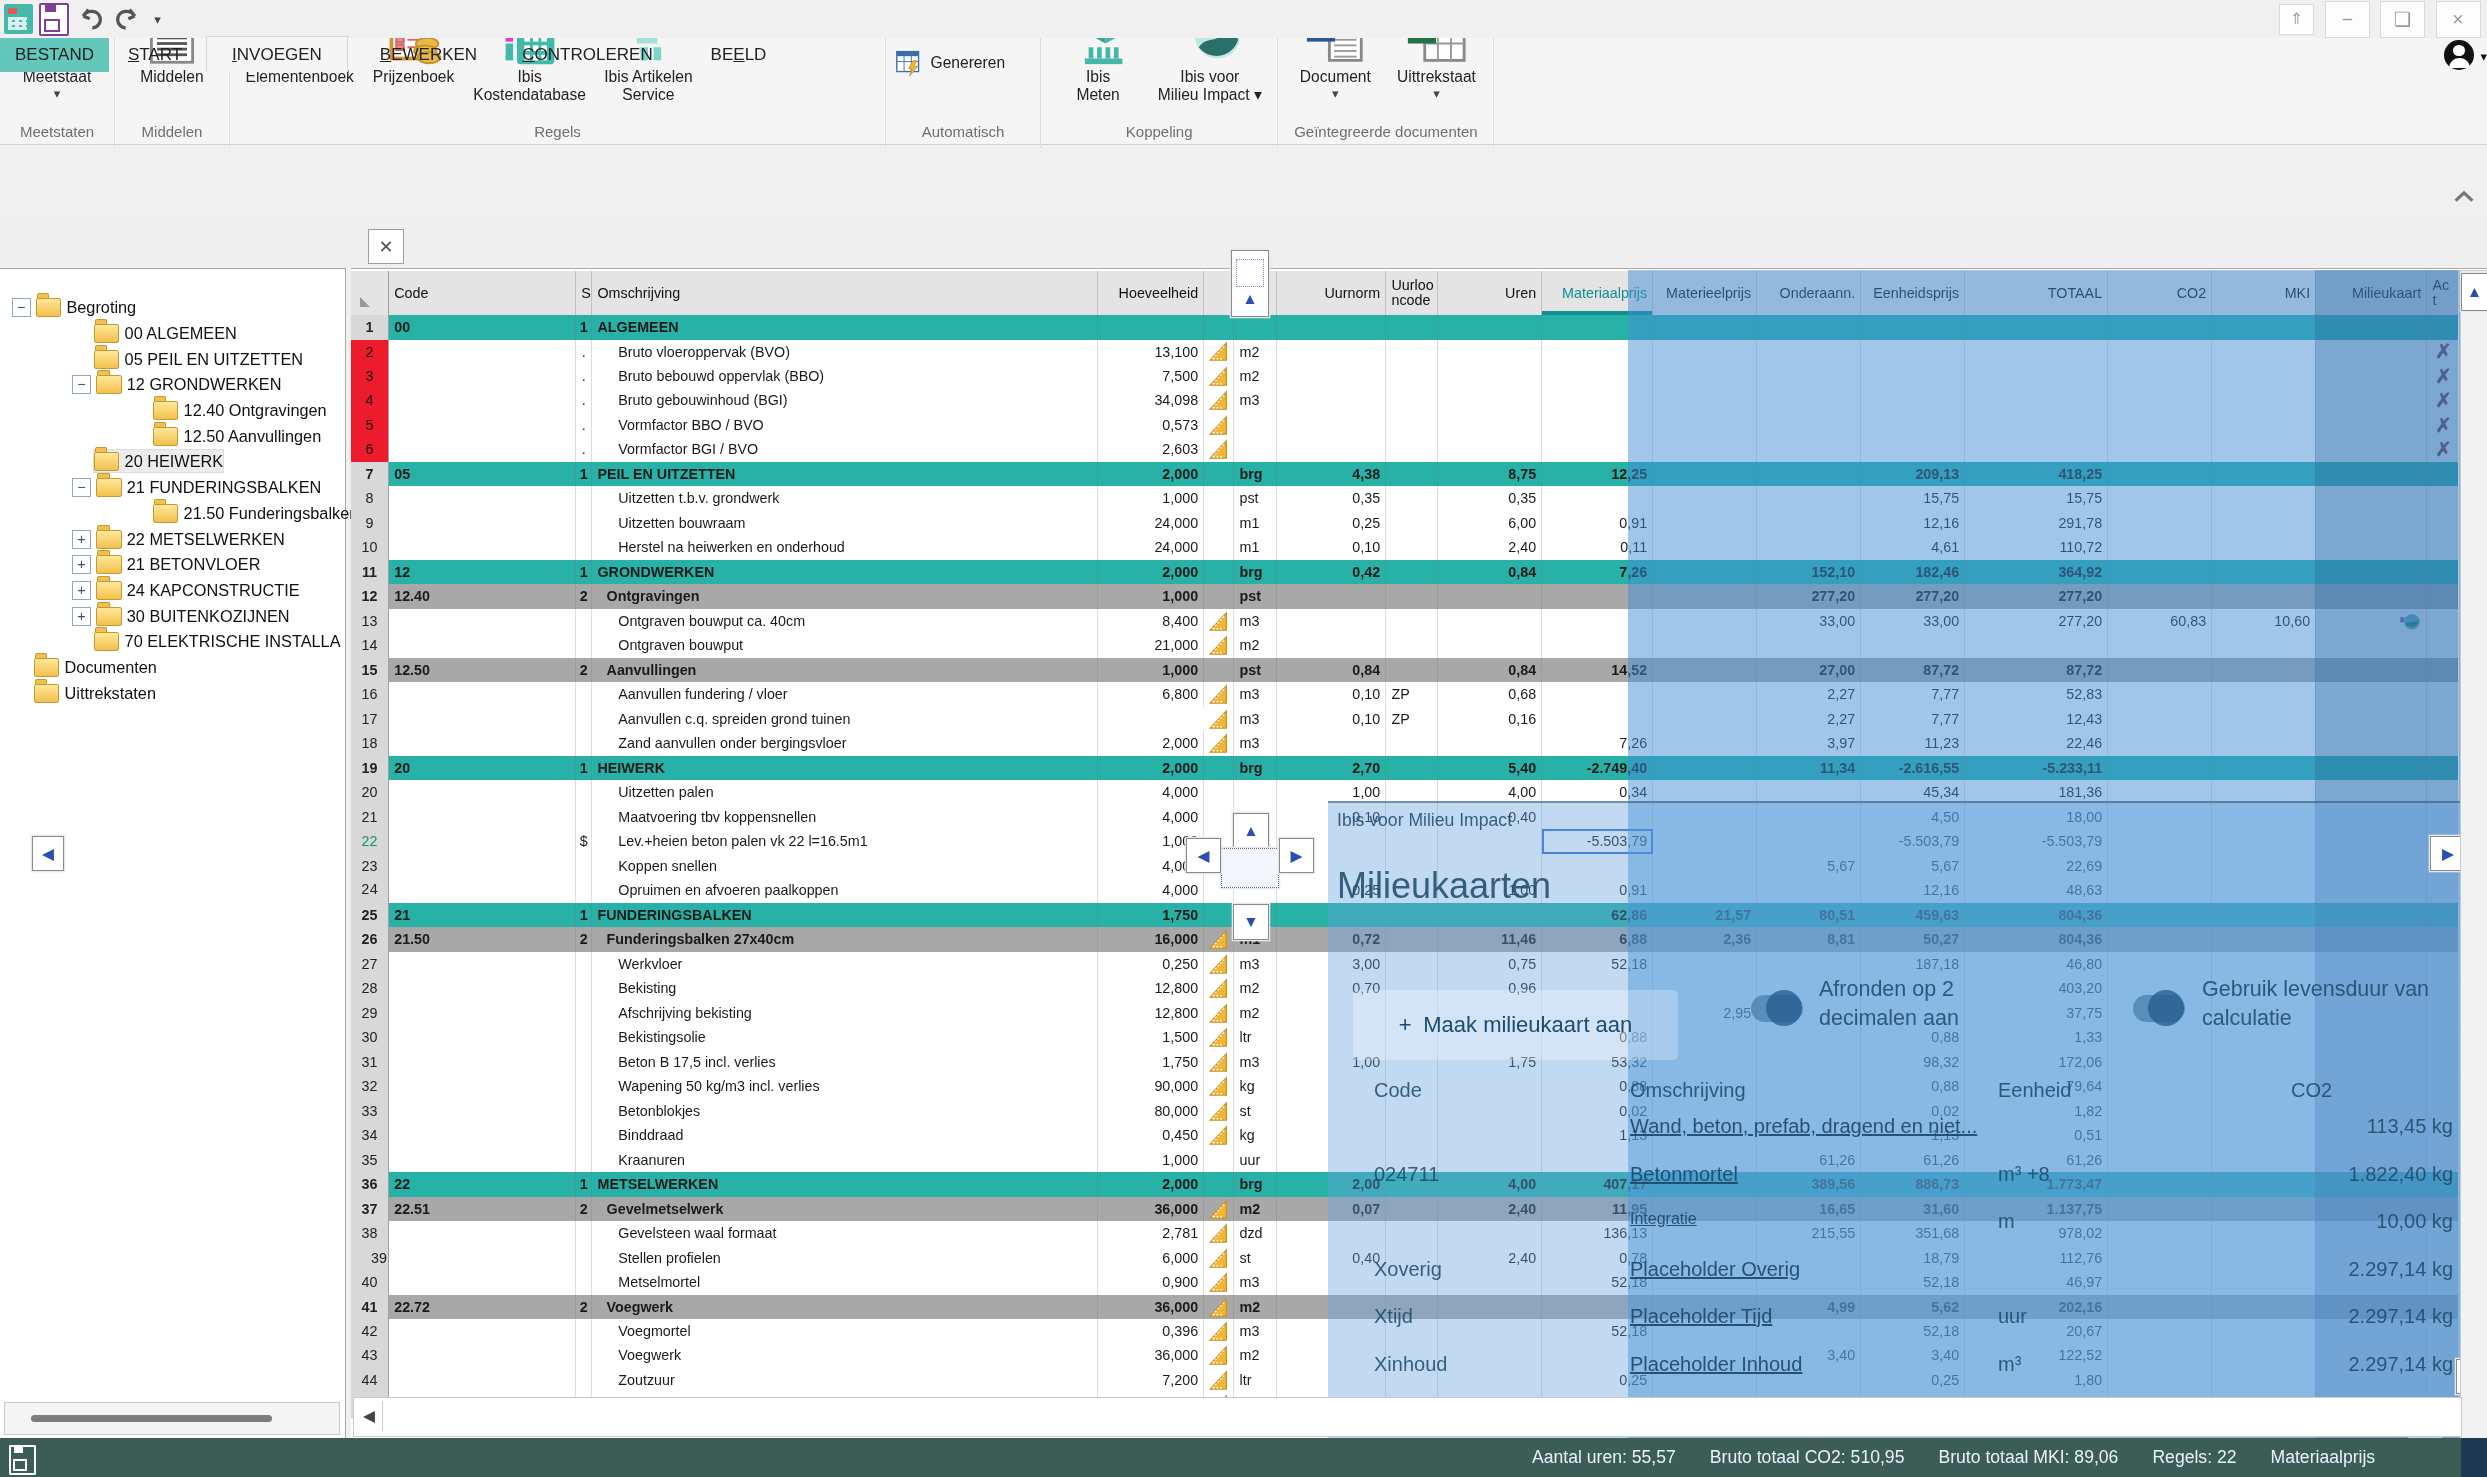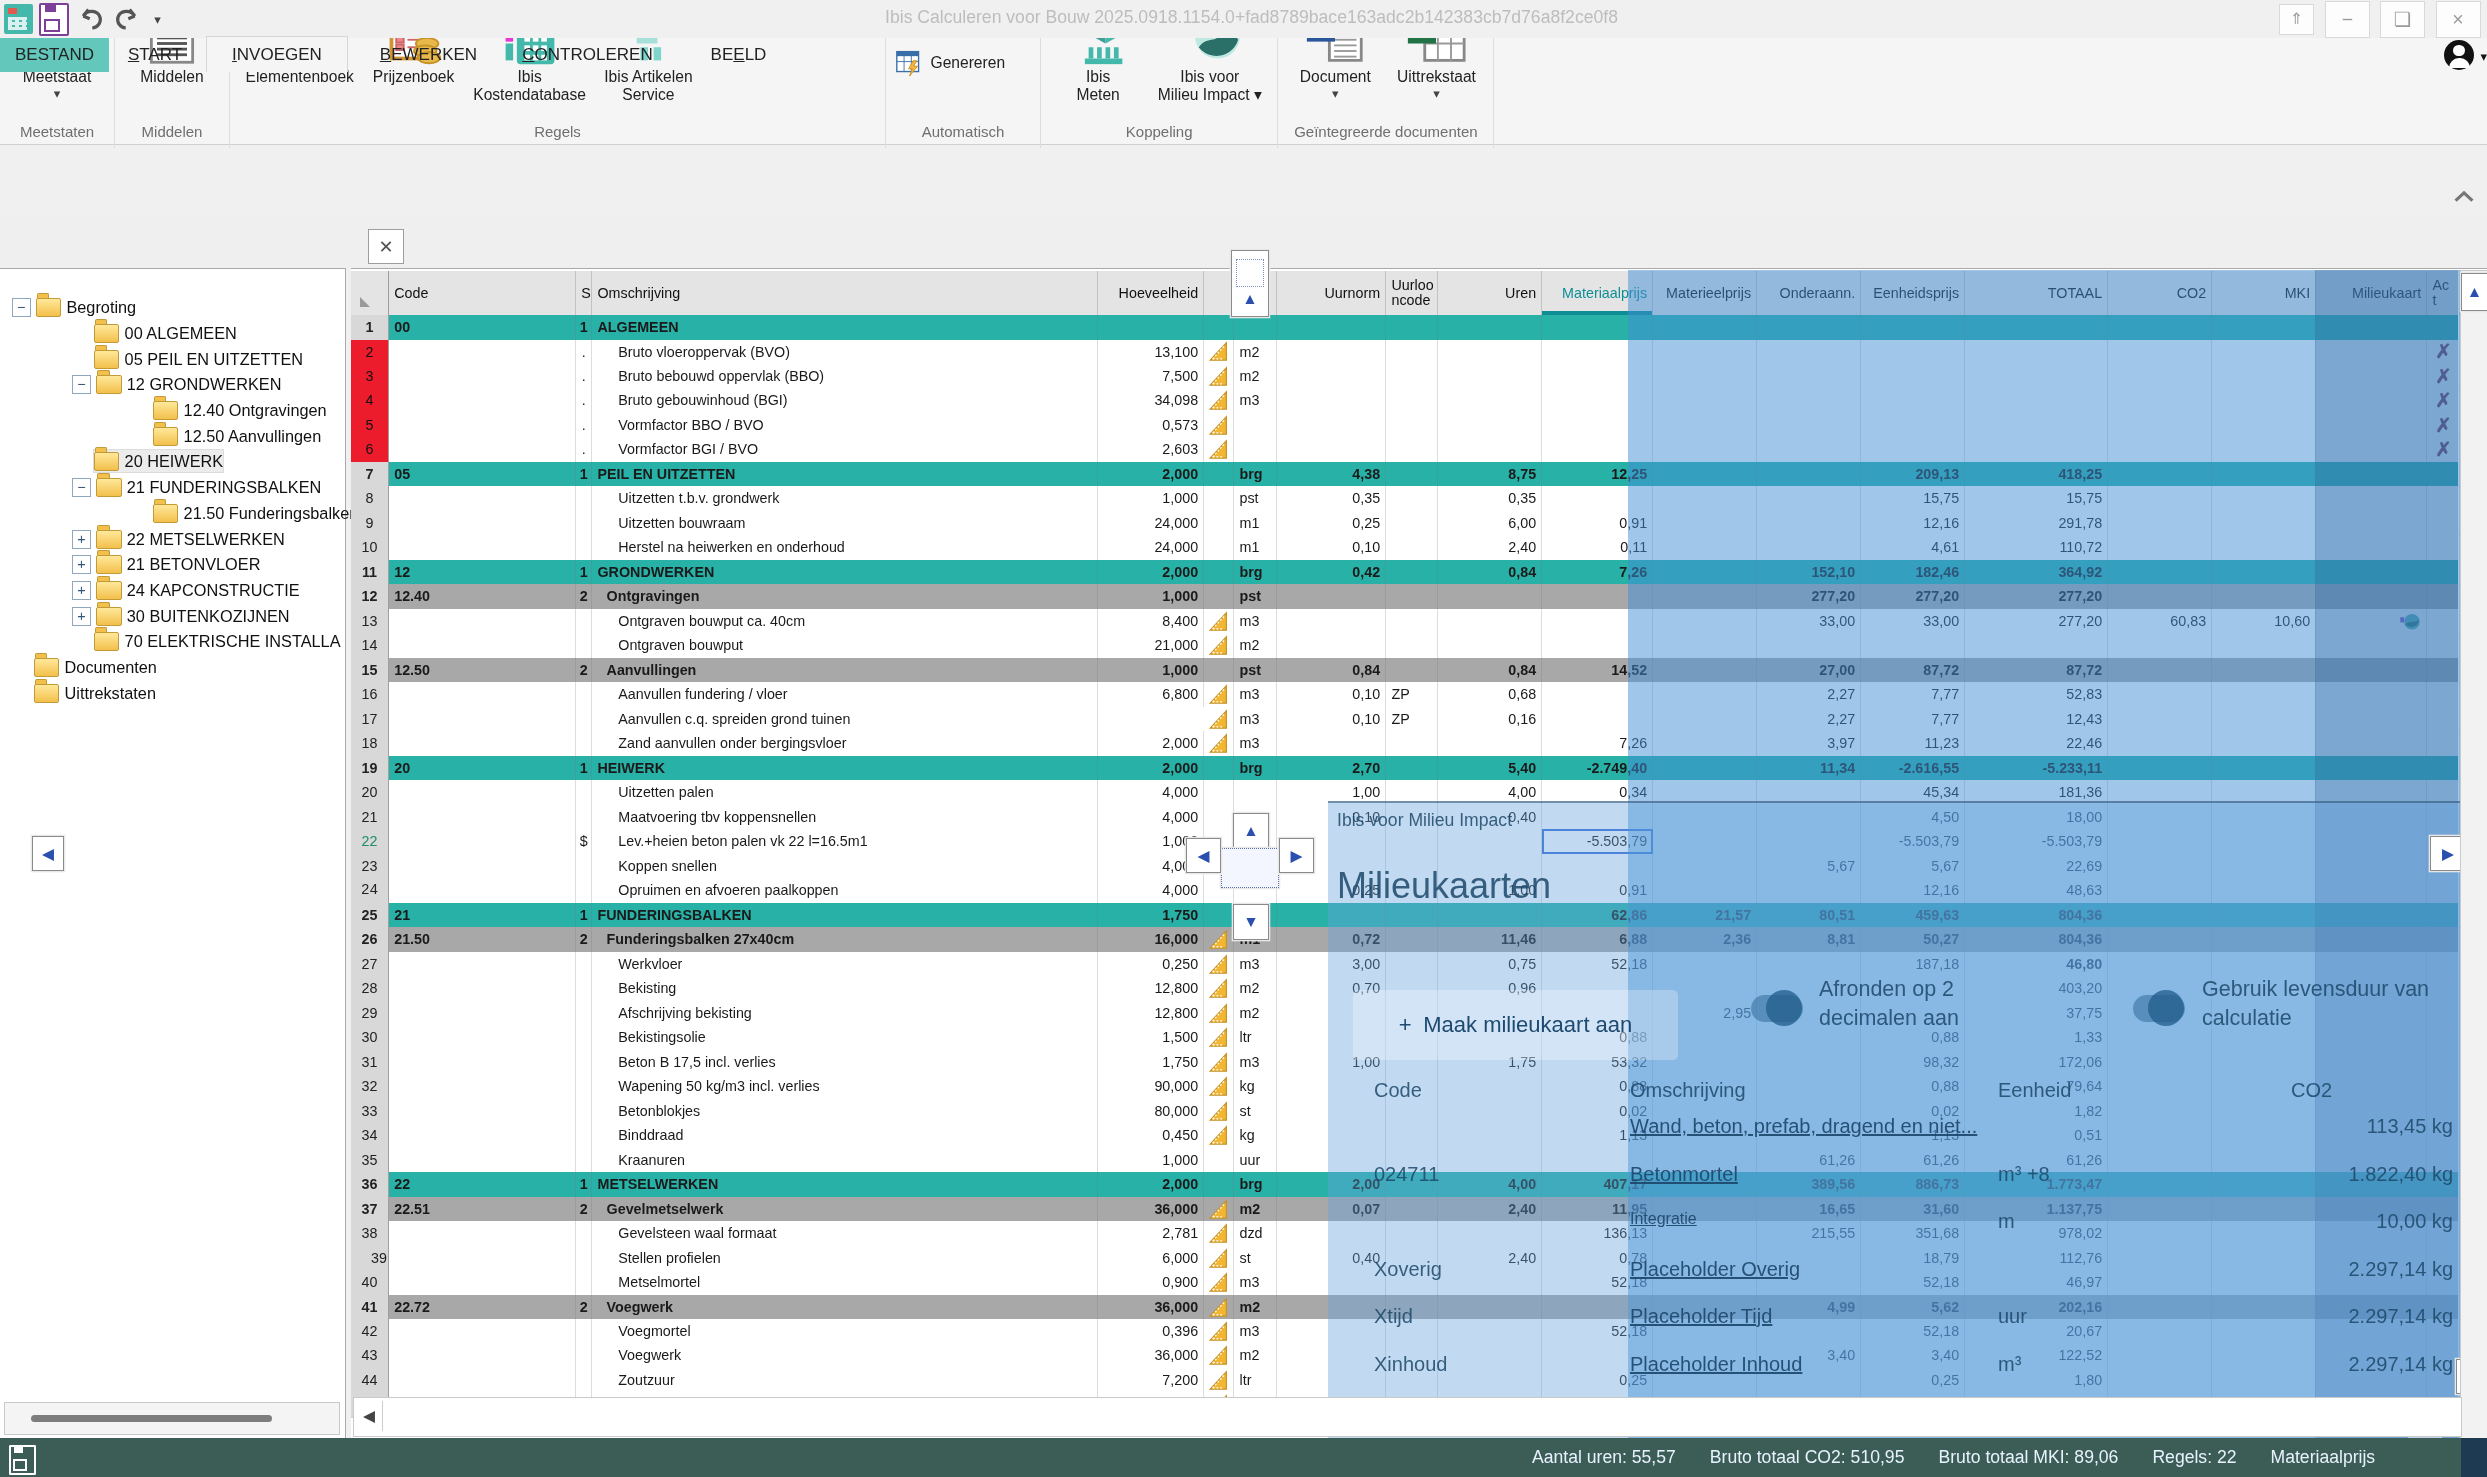--- a/index.html
+++ b/index.html
@@ -120,21 +120,20 @@
             <path d="M8 14 L16 4 M8 14 L18 18 M8 14 C14 4 30 4 34 16 C36 24 30 32 22 32" stroke="#555" stroke-width="5" fill="none"></path>
           </svg>
       </div>
       <div class="qbtn">
         <svg width="26" height="23.4" viewBox="0 0 40 36">
             <path d="M32 14 L24 4 M32 14 L22 18 M32 14 C26 4 10 4 6 16 C4 24 10 32 18 32" stroke="#555" stroke-width="5" fill="none"></path>
           </svg>
       </div>
       <div class="qbtn" style="width:17px;color:#444;font-size:13px;">▾</div>
     </div>
-    <div id="wintitle" class="abs">Ibis Calculeren voor Bouw 2025.0918.1154.0+fad8789bace163adc2b142383cb7d76a8f2ce0f8</div>
     <div class="abs winbtn" style="right:173px;width:33px;height:29px;top:3.9px;font-size:15.6px;">⇑</div>
     <div class="abs winbtn" style="right:117px;">−</div>
     <div class="abs winbtn" style="right:62px;">❏</div>
     <div class="abs winbtn" style="right:6.5px;">×</div>
   </div>
 
   <div id="tabstrip">
       <div class="rtab abs" id="tab-bestand" style="left: 0px; width: 109px;">BESTAND</div>
       <div class="rtab abs" style="left: 118px; width: 74px;"><u>S</u>TART</div>
       <div class="rtab abs activetab" style="left: 206px; width: 140px; top: 36px;"><u>I</u>NVOEGEN</div>
@@ -1132,21 +1131,21 @@
             </svg>
           </div>
           <div class="gc " style="width: 43px; flex: 0 0 43px;">m3</div>
           <div class="gc num" style="width: 109px; flex: 0 0 109px;">3,00</div>
           <div class="gc " style="width: 52px; flex: 0 0 52px;"></div>
           <div class="gc num" style="width: 104px; flex: 0 0 104px;">0,75</div>
           <div class="gc num" style="width: 111px; flex: 0 0 111px;">52,18</div>
           <div class="gc num" style="width: 104px; flex: 0 0 104px;"></div>
           <div class="gc num" style="width: 104px; flex: 0 0 104px;"></div>
           <div class="gc num" style="width: 104px; flex: 0 0 104px;">187,18</div>
-          <div class="gc num" style="width: 143px; flex: 0 0 143px; font-weight: bold;">46,80</div>
+          <div class="gc num" style="width: 143px; flex: 0 0 143px;">46,80</div>
           <div class="gc num" style="width: 104px; flex: 0 0 104px;"></div>
           <div class="gc num" style="width: 104px; flex: 0 0 104px;"></div>
           <div class="gc ctr" style="width: 111px; flex: 0 0 111px;"></div>
           <div class="gc ctr" style="width: 33px; flex: 0 0 33px;"></div>
         </div>
         <div class="grow" style="top: 661px; height: 24.5px;">
           <div class="gc ctr rn" style="width: 38px; flex: 0 0 38px;">28</div>
           <div class="gc " style="width: 187px; flex: 0 0 187px;"></div>
           <div class="gc ctr" style="width: 16.3px; flex: 0 0 16.3px;"></div>
           <div class="gc " style="width: 506px; flex: 0 0 506px; padding-left: 26px;">Bekisting</div>

